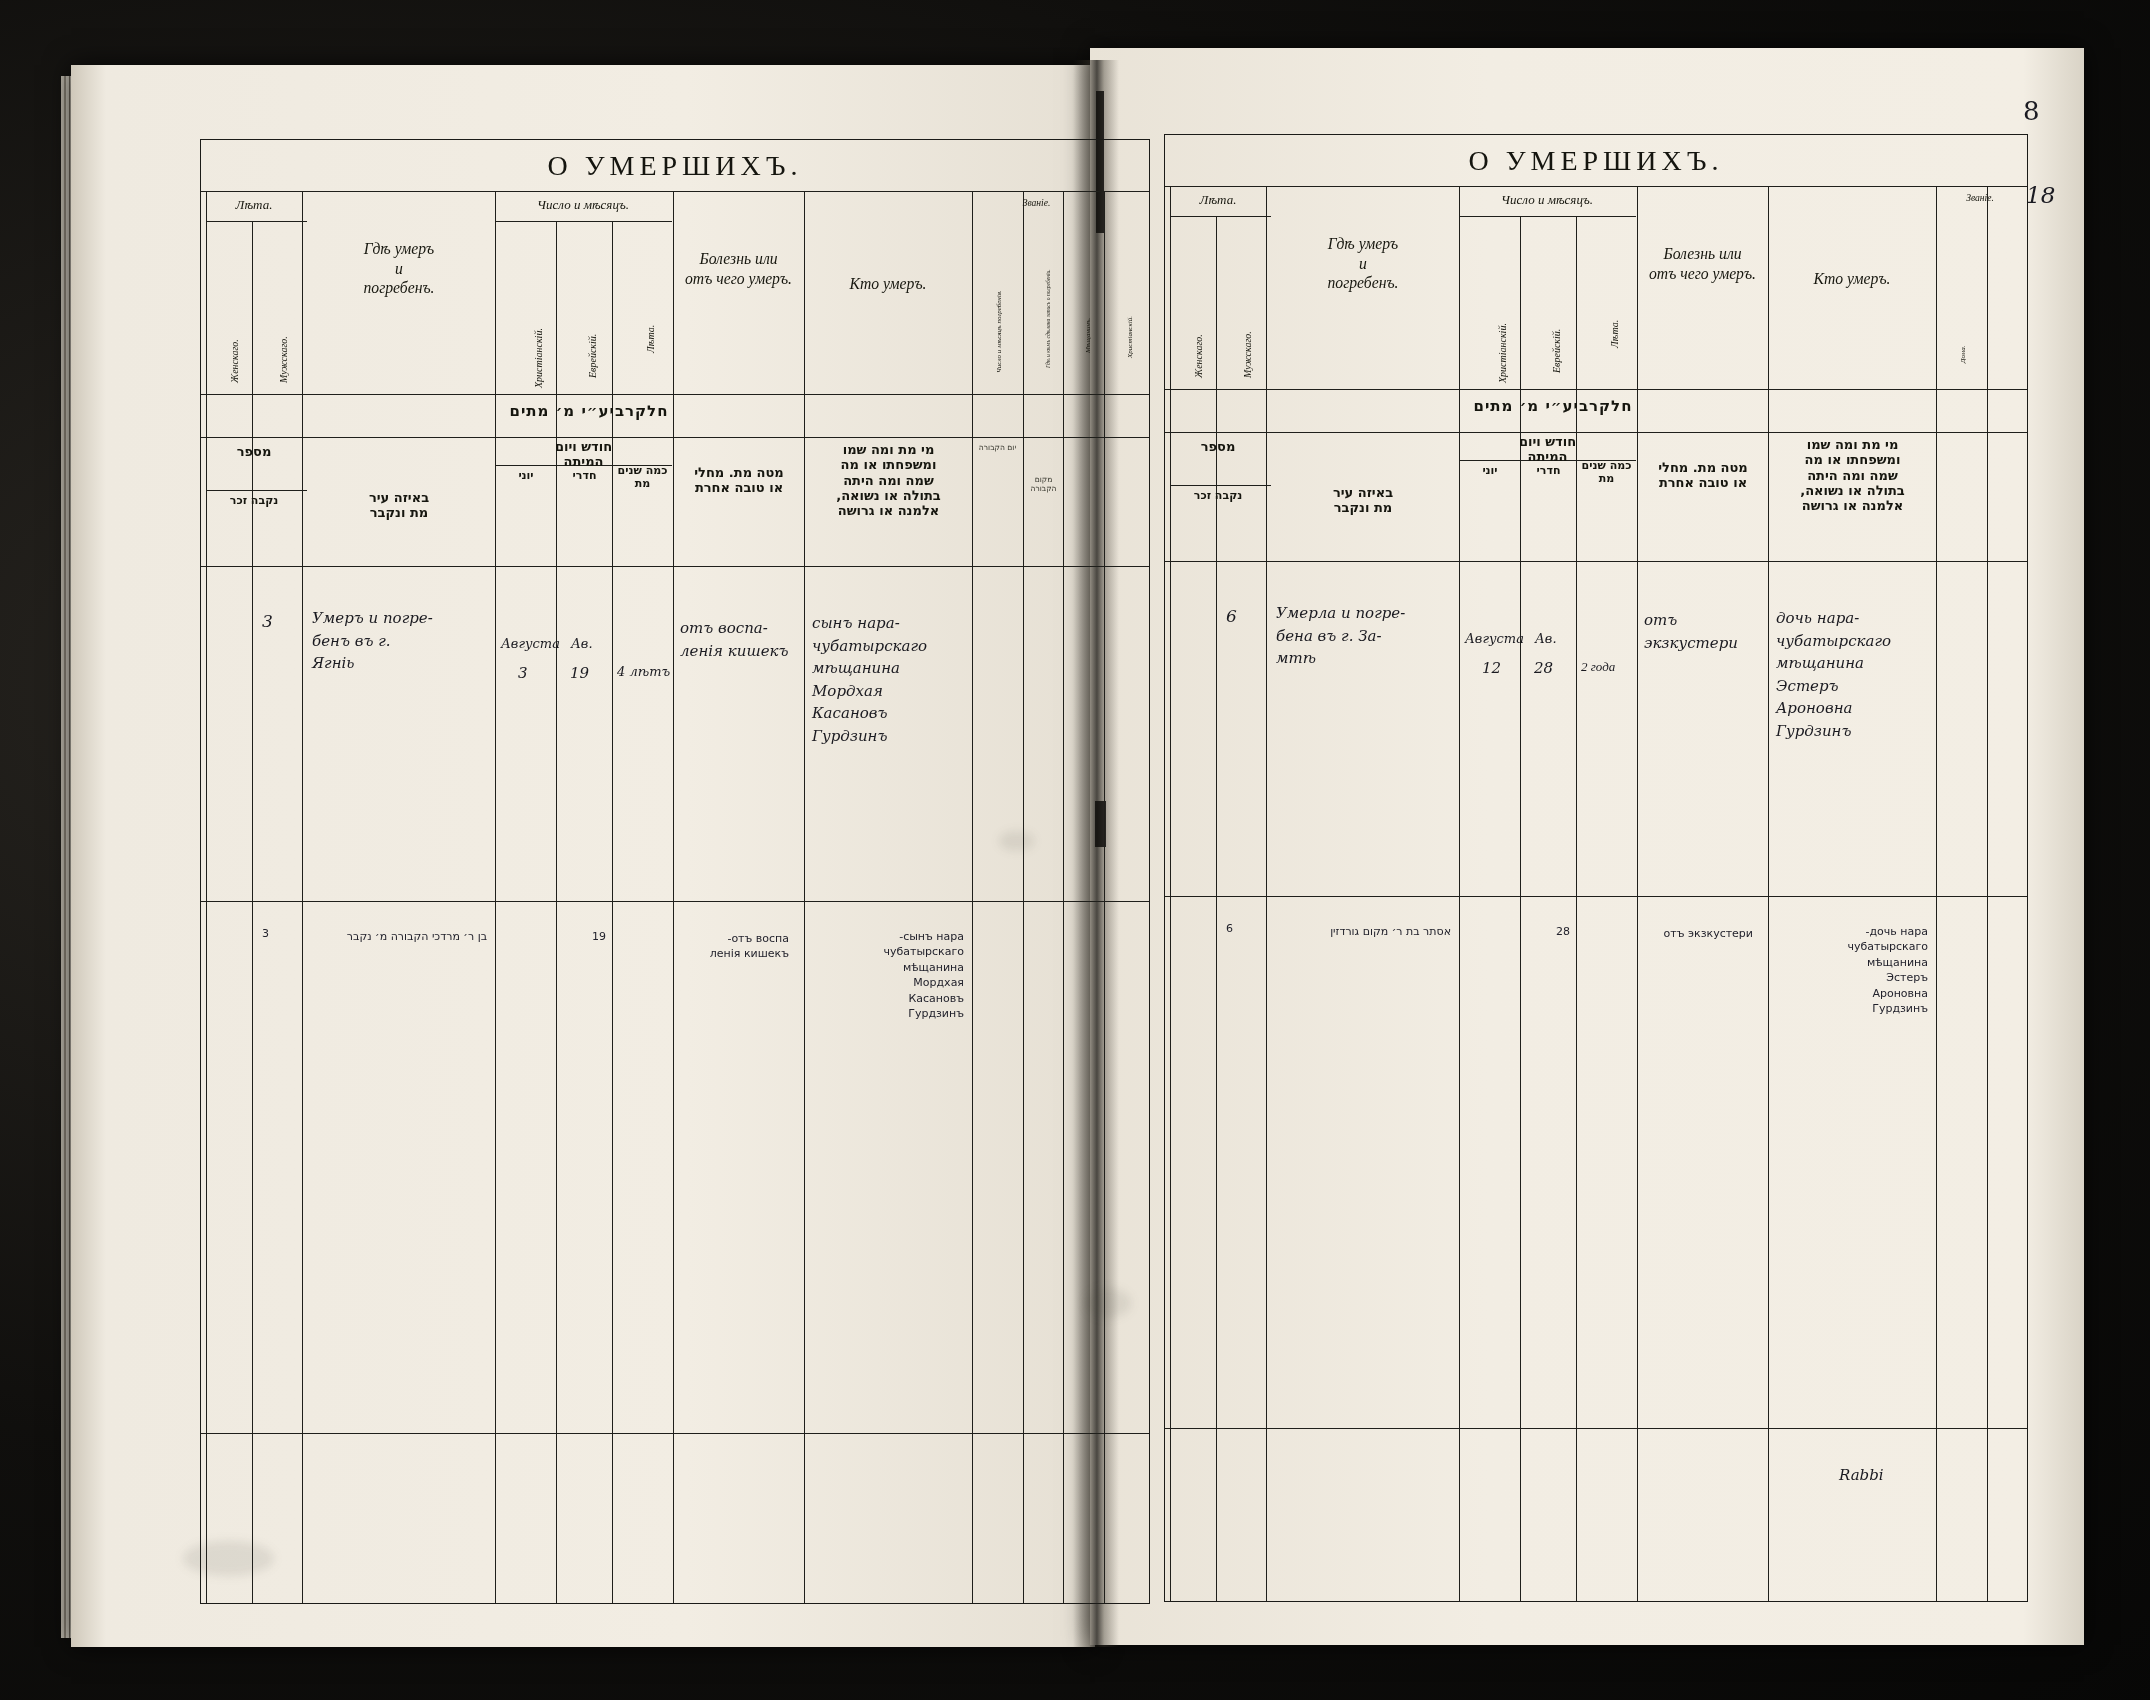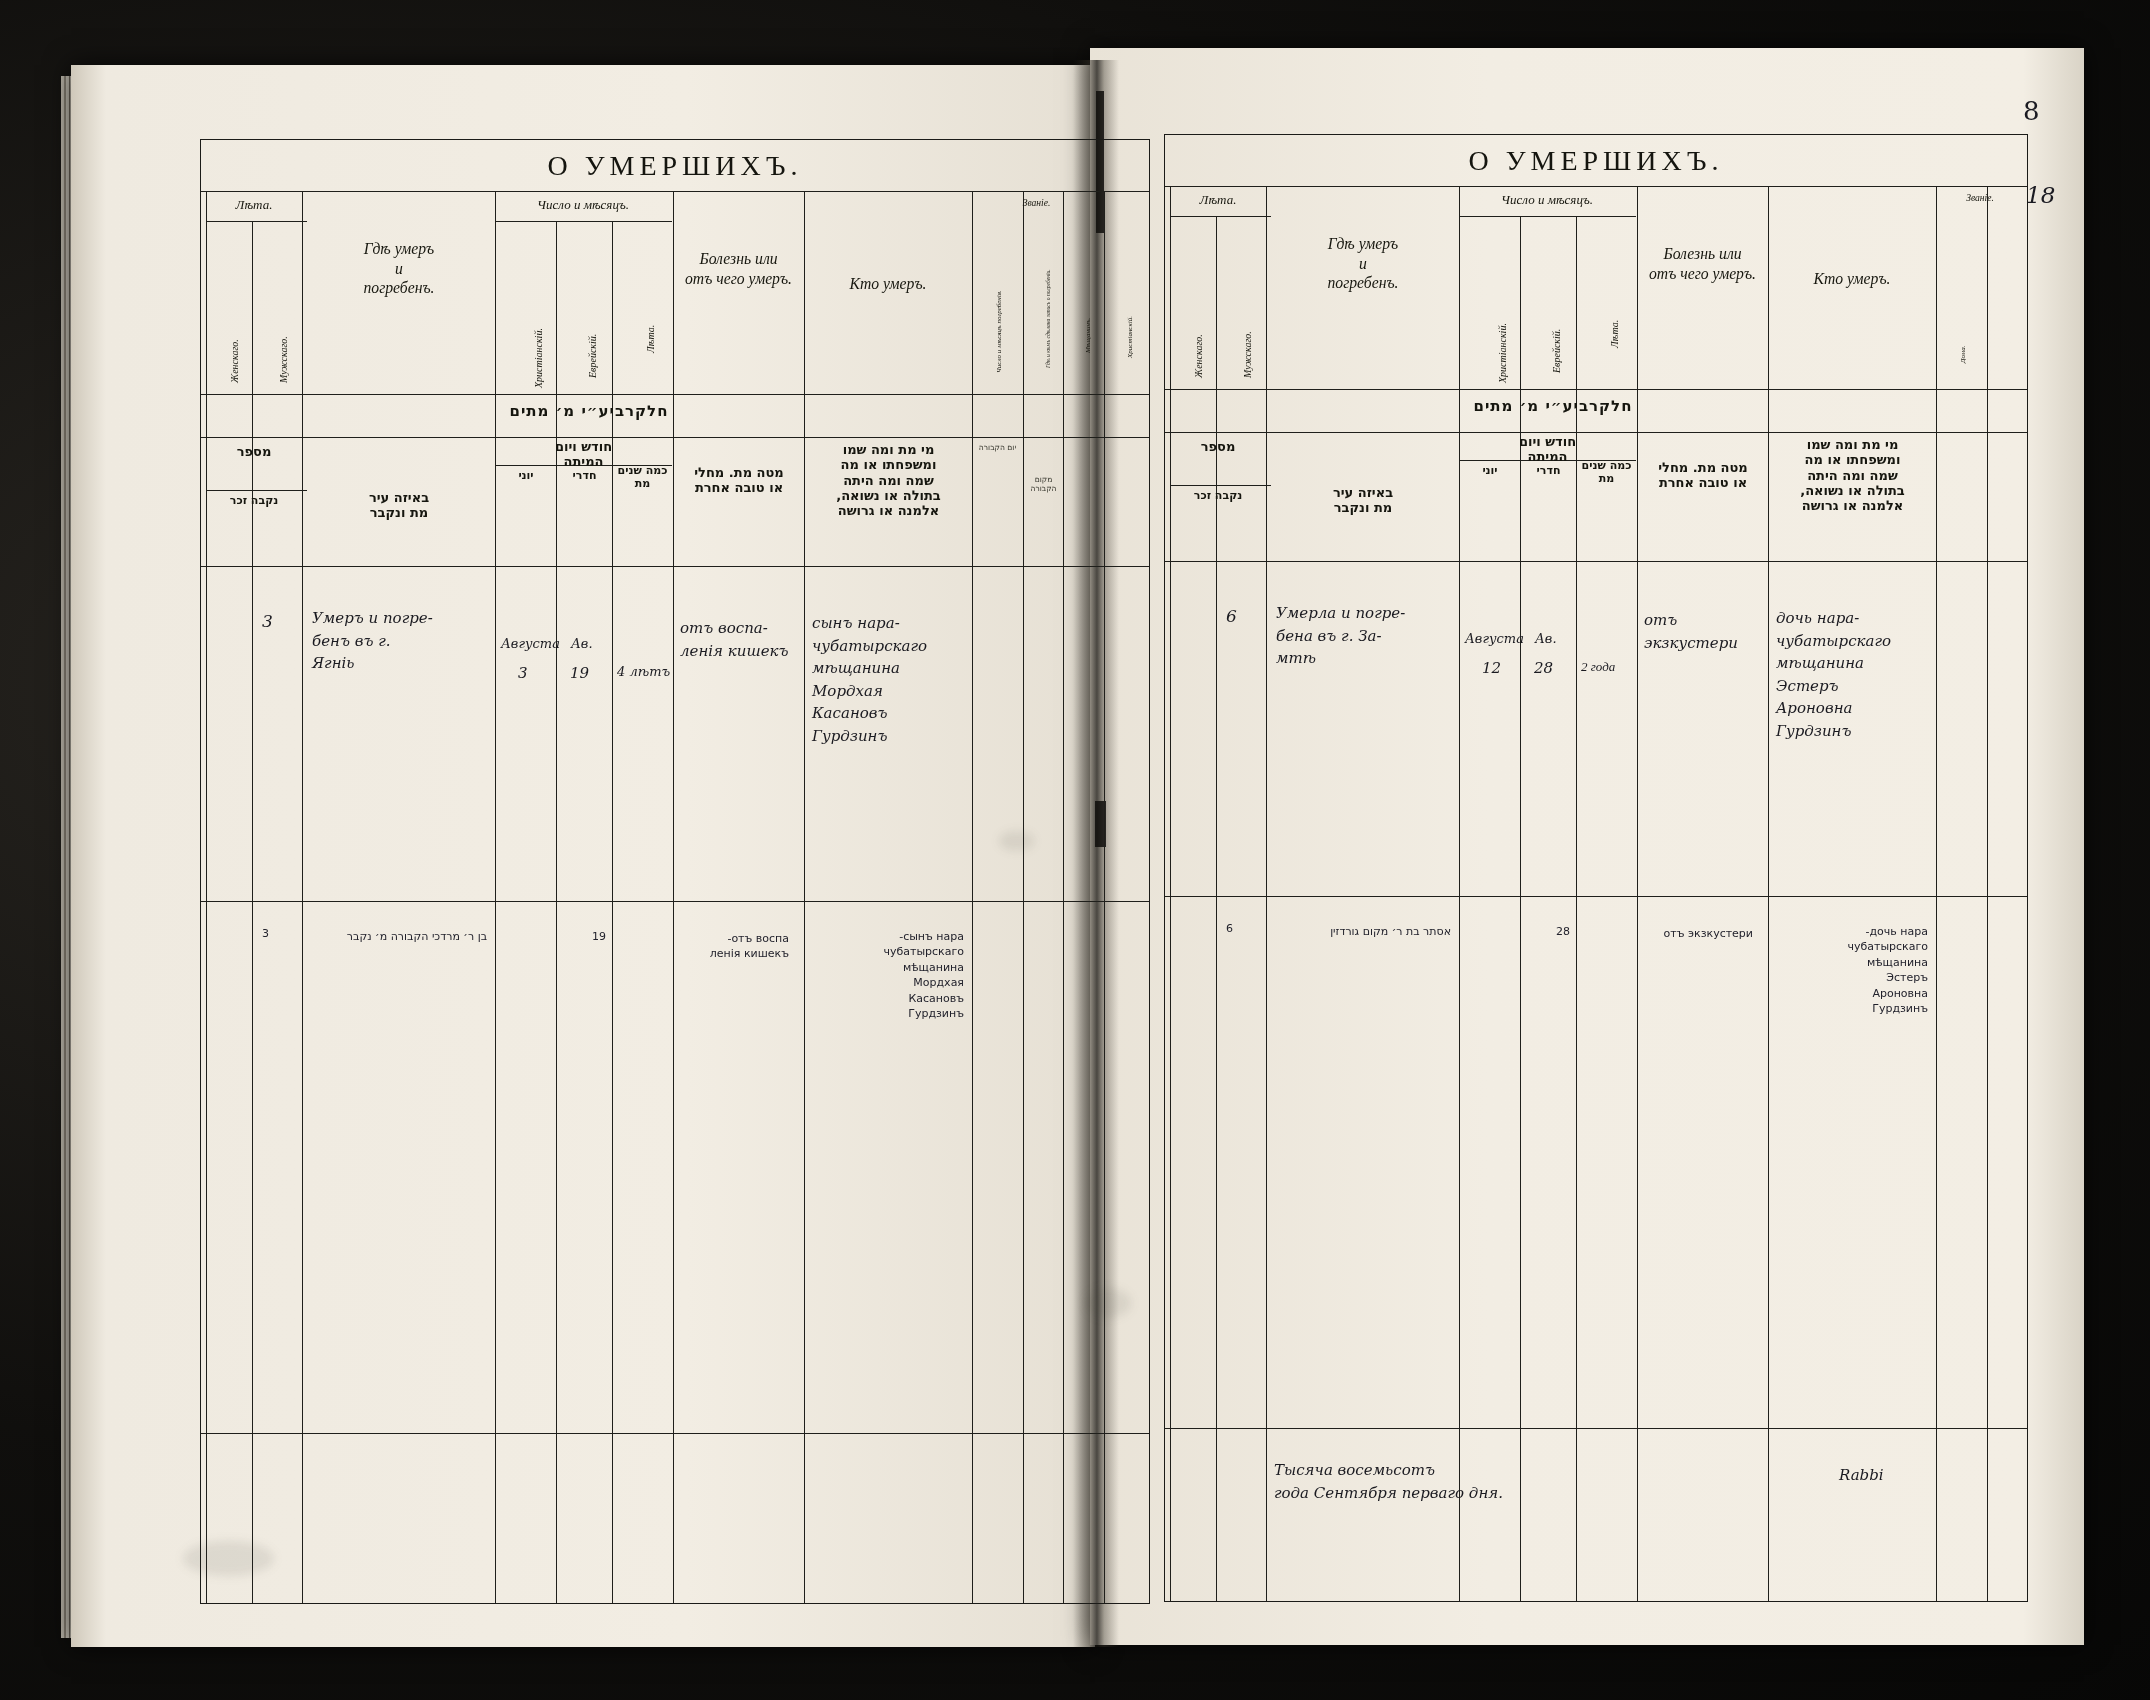--- a/index.html
+++ b/index.html
@@ -437,20 +437,18 @@
       <div class="hand-heb" style="left:109px; top:789px; width:177px;">אסתר בת ר׳ מקום גורדזין</div>
       <div class="hand-heb" style="left:304px; top:789px; width:101px;">28</div>
       <div class="hand-heb" style="left:487px; top:791px; width:101px;">отъ экзкустери</div>
       <div class="hand-heb" style="left:611px; top:789px; width:152px;">дочь нара-
 чубатырскаго
 мѣщанина
 Эстеръ
 Ароновна
 Гурдзинъ</div>
 
-      <div class="hand t30" style="left:109px; top:1324px; width:553px;">Тысяча восемьсотъ
-года Сентября перваго дня.</div>
       <div class="hand t30" style="left:674px; top:1329px; width:152px;">Rabbi</div>
     </div>
 
   </div>
 </div>
 
 
 </body></html>

